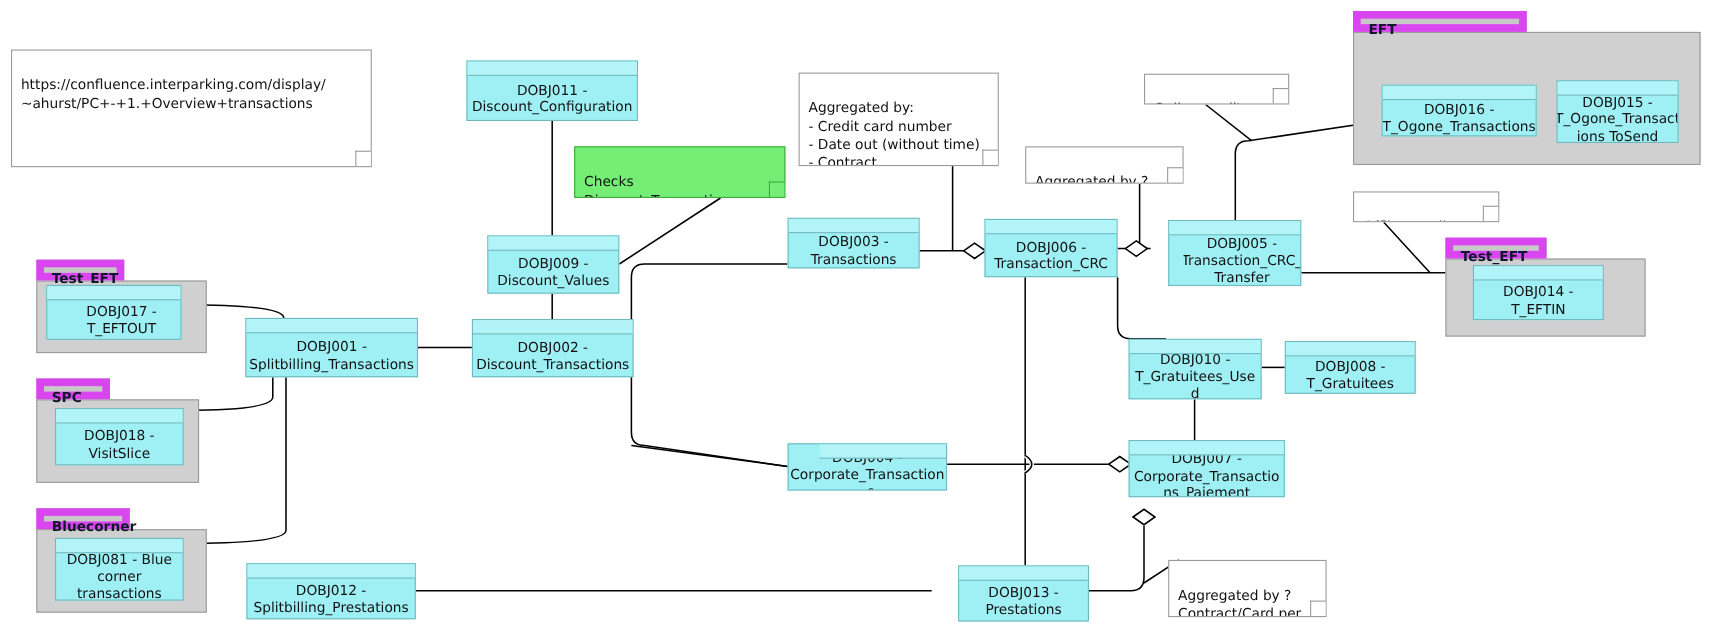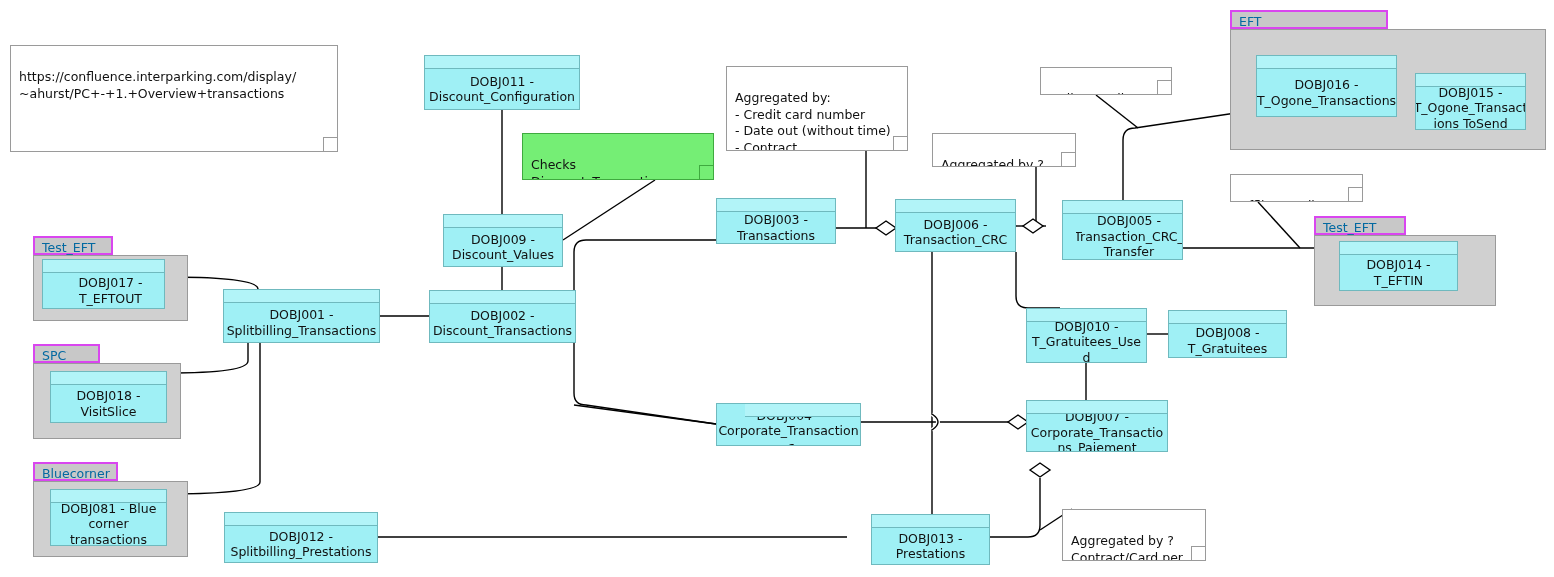--- a/index.html
+++ b/index.html
@@ -1,22 +1,22 @@
 <!DOCTYPE html>
 <html><head>
 <meta charset="utf-8">
 <style>
   html,body{margin:0;padding:0;background:#ffffff;}
   body{font-family:"DejaVu Sans","Liberation Sans",sans-serif;}
   #canvas{position:relative;width:1554px;height:577px;overflow:hidden;background:#fff;}
   #edges{position:absolute;left:0;top:0;width:1554px;height:577px;}
 
   .pkg{position:absolute;background:#d0d0d0;border:1px solid #9a9a9a;box-sizing:border-box;}
-  .pkg-tab{position:absolute;background:#c8c8c8;border:2px solid #d946ef;box-sizing:border-box;
-           font-size:12.5px;color:#0369a1;line-height:19px;padding-left:7px;white-space:nowrap;}
+  .pkg-tab{position:absolute;background:#c8c8c8;border:7px solid #d946ef;box-sizing:border-box;
+           font-size:12.5px;color:#0f172a;line-height:19px;padding-left:7px;white-space:nowrap;font-weight:bold;}
 
   .node{position:absolute;background:#9ff0f5;border:1px solid #6fb9be;box-sizing:border-box;}
   .node .bar{height:13px;border-bottom:1px solid #6fb9be;box-sizing:border-box;background:#b2f4f8;}
   .node .lbl{position:absolute;left:0;right:0;top:13px;bottom:0;display:flex;align-items:center;
              justify-content:center;text-align:center;font-size:12.5px;color:#111;line-height:15.5px;
              overflow:hidden;padding:0 2px;box-sizing:border-box;}
 
   .note{position:absolute;background:#ffffff;border:1px solid #9a9a9a;box-sizing:border-box;
         font-size:12.5px;color:#111;line-height:16.5px;padding:23px 8px 0 8px;white-space:pre-line;
         overflow:hidden;}
@@ -105,21 +105,21 @@
       <div class="bar"></div>
       <div class="lbl" style="white-space: pre-line;">DOBJ006 -
 Transaction_CRC</div>
     </div>
     <div class="node" style="left: 1062px; top: 200px; width: 121px; height: 60px;">
       <div class="bar"></div>
       <div class="lbl" style="white-space: pre-line; margin-left: 13px;">DOBJ005 -
 Transaction_CRC_
 Transfer</div>
     </div>
-    <div class="node" style="left: 1256px; top: 55px; width: 141px; height: 62px;">
+    <div class="node" style="left: 1256px; top: 77px; width: 141px; height: 47px;">
       <div class="bar"></div>
       <div class="lbl" style="white-space: pre-line;">DOBJ016 -
 T_Ogone_Transactions</div>
     </div>
     <div class="node" style="left: 1415px; top: 73px; width: 111px; height: 57px;">
       <div class="bar"></div>
       <div class="lbl" style="white-space: pre-line;">DOBJ015 -
 T_Ogone_Transact
 ions ToSend</div>
     </div>

